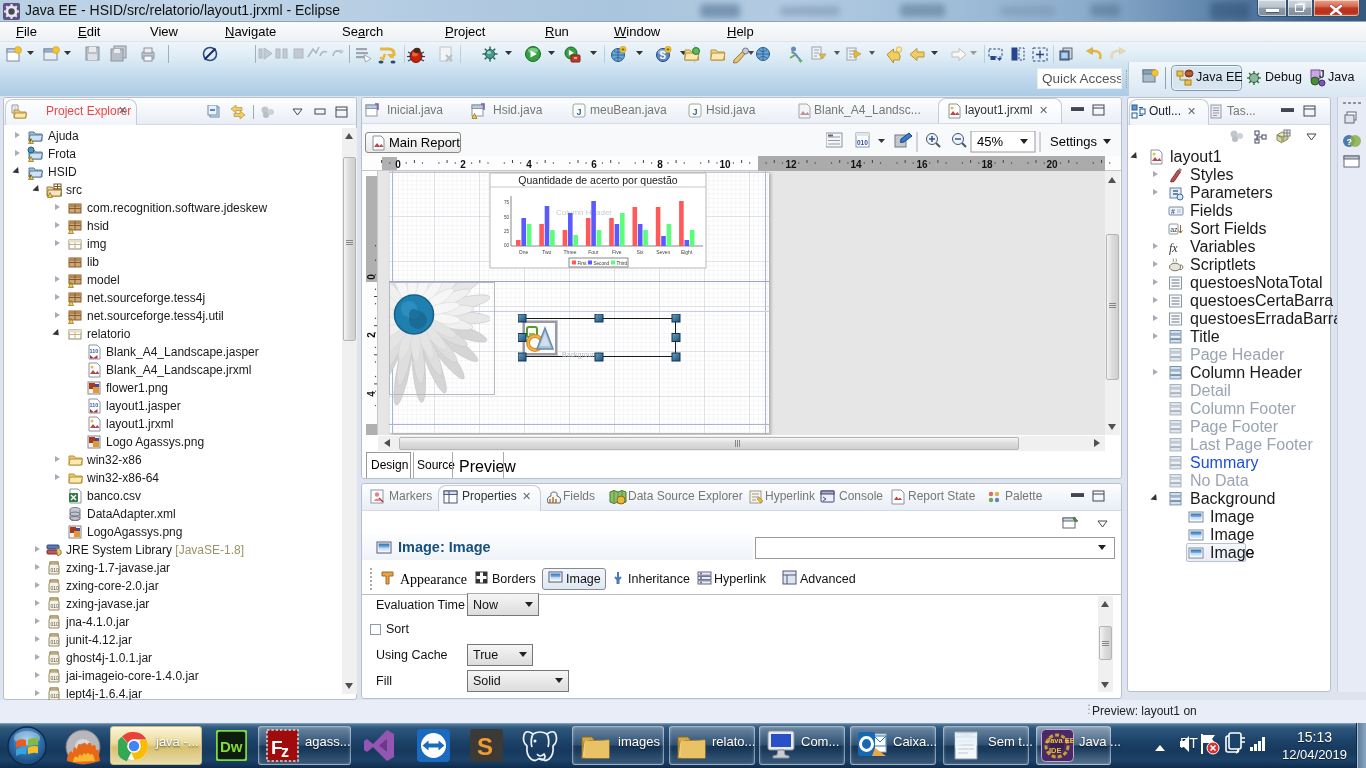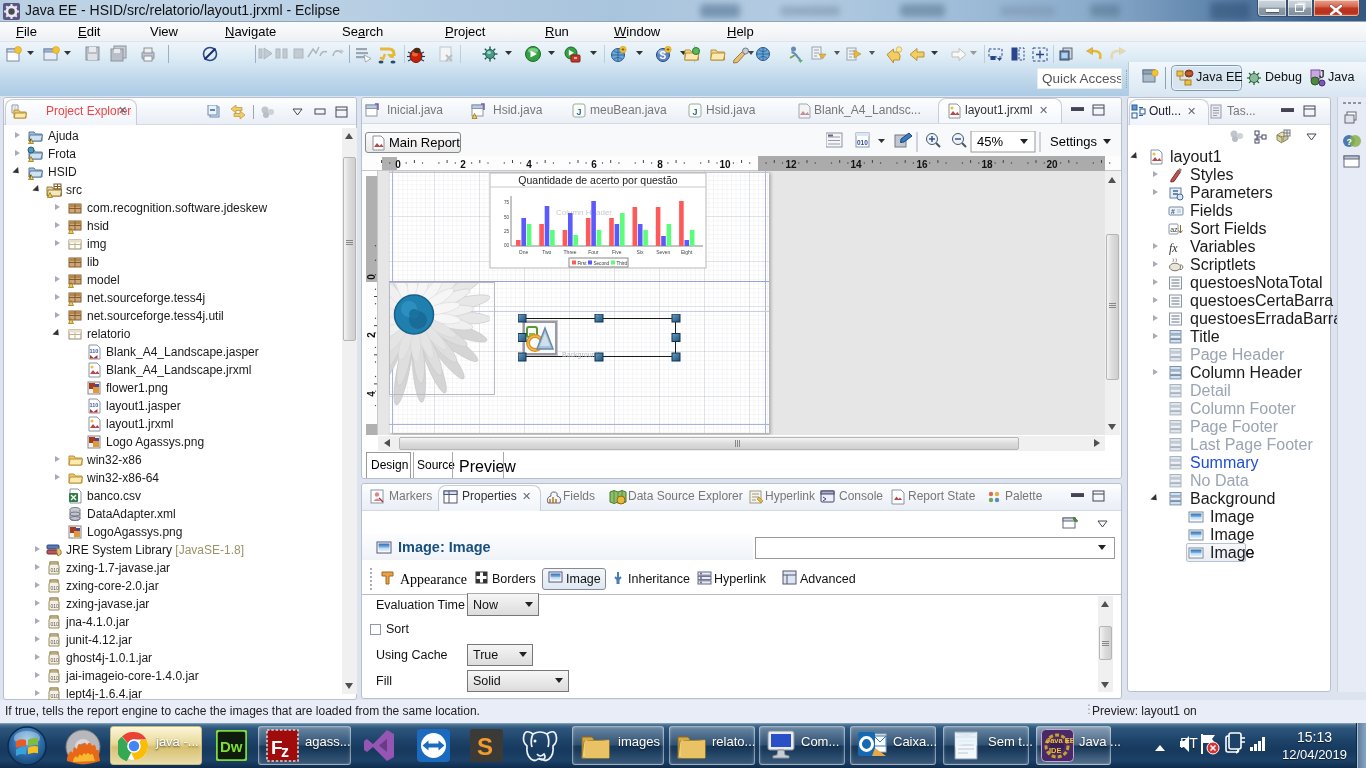--- a/index.html
+++ b/index.html
@@ -1422,21 +1422,20 @@
   <div class="sb-arr" style="left:555px;top:678px;border-left:4px solid transparent;border-right:4px solid transparent;border-top:5px solid #222;"></div>
 
   <div class="sb-v" style="left:1098px;top:596px;height:96px;background:#f0f0f0;"></div>
   <div class="sb-arr" style="left:1101px;top:601px;border-left:4.5px solid transparent;border-right:4.5px solid transparent;border-bottom:6px solid #505050;"></div>
   <div class="sb-thumb-v" style="left:1099px;top:626px;height:34px;"></div>
   <div class="abs" style="left:1102px;top:641px;width:7px;height:1px;background:#888;box-shadow:0 2px 0 #888,0 4px 0 #888;"></div>
   <div class="sb-arr" style="left:1101px;top:682px;border-left:4.5px solid transparent;border-right:4.5px solid transparent;border-top:6px solid #505050;"></div>
 </div>
 
 <div id="statusbar" class="abs">
-  <span style="position:absolute;left:5px;top:4px;">If true, tells the report engine to cache the images that are loaded from the same location.</span>
   <span style="position:absolute;left:1083px;top:2px;color:#99a;">⋮</span>
   <span style="position:absolute;left:1092px;top:4px;">Preview: layout1 on</span>
 </div>
 
 <div id="taskbar" class="abs"></div>
 
 <div class="abs" style="left:0;top:723px;width:1366px;height:45px;">
 
   <svg class="abs" style="left:6px;top:2px" width="42" height="42">
     <defs>

